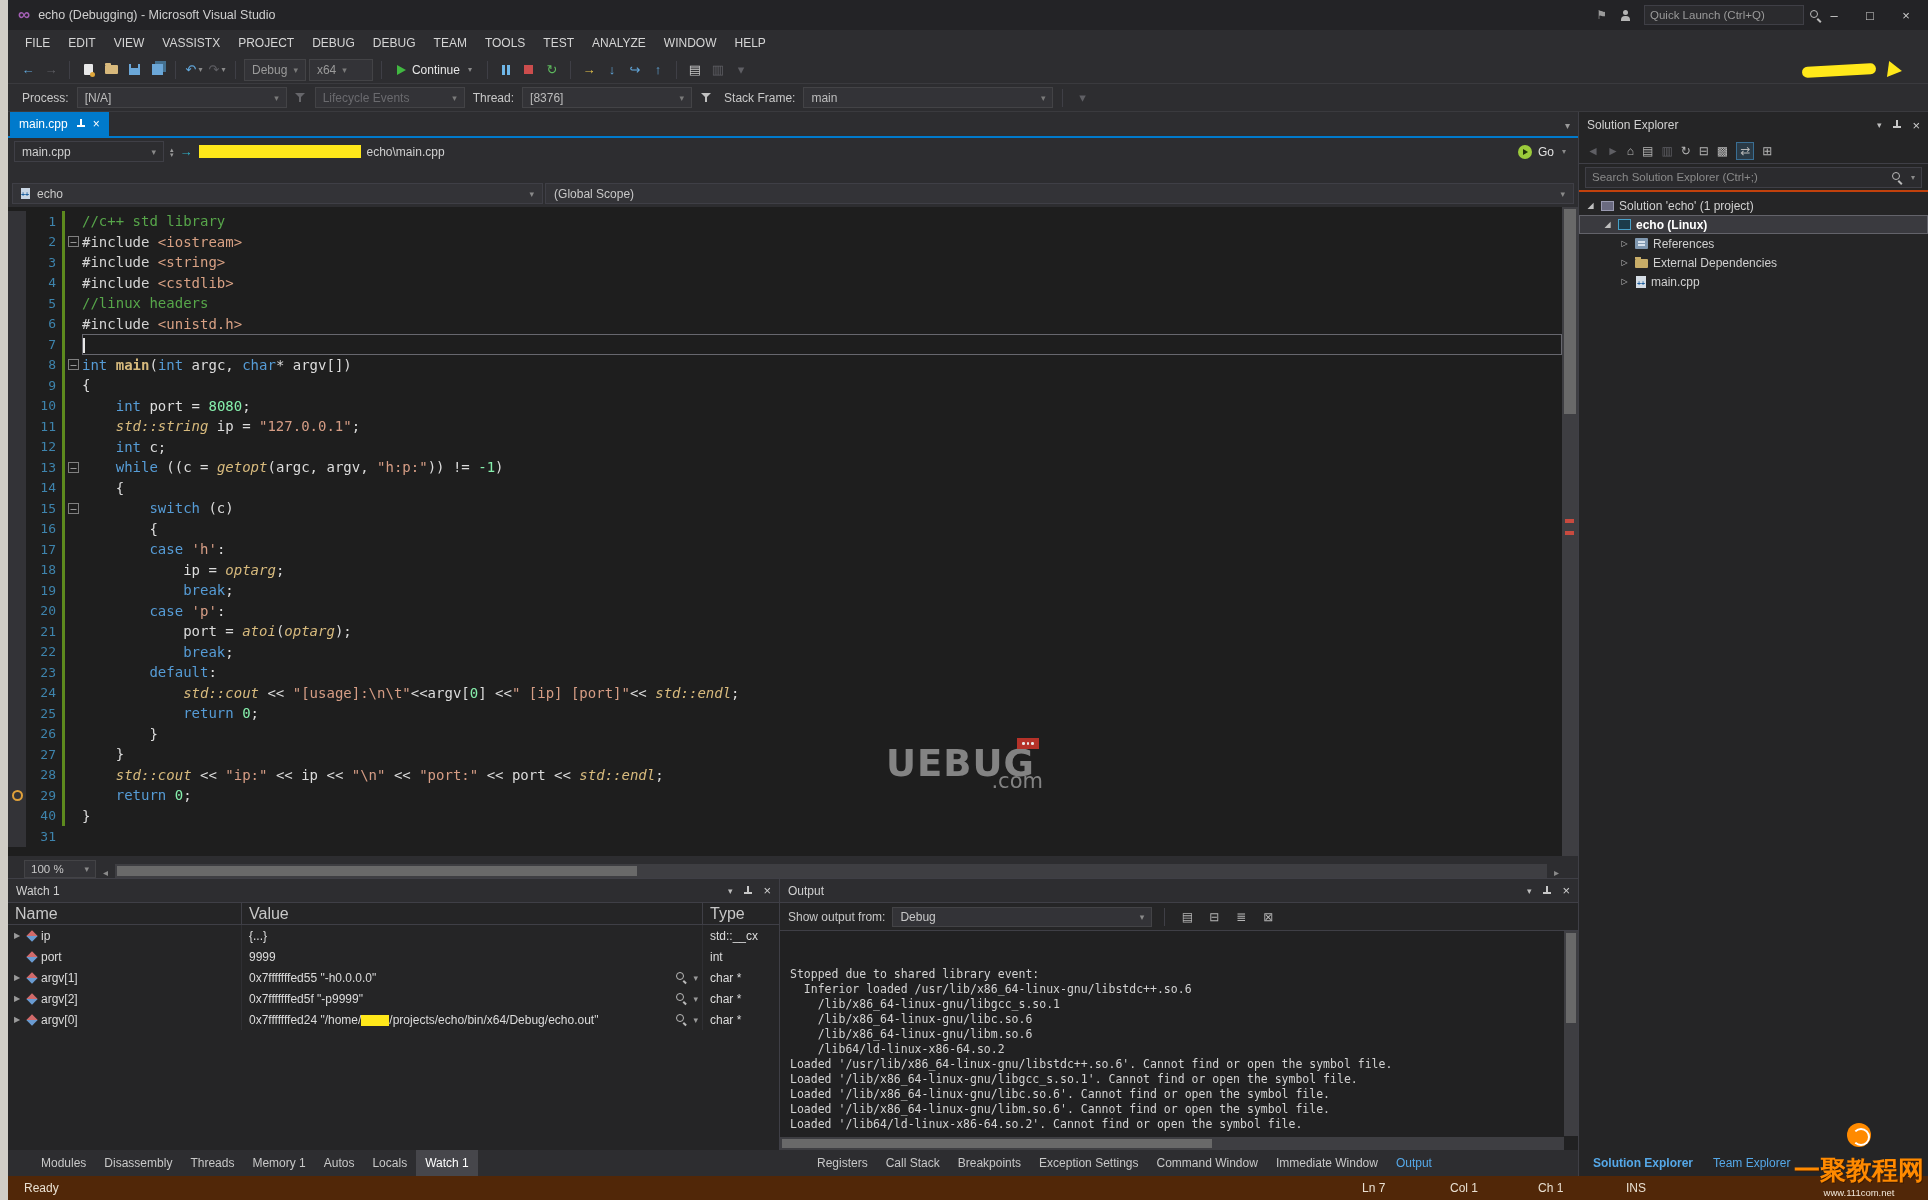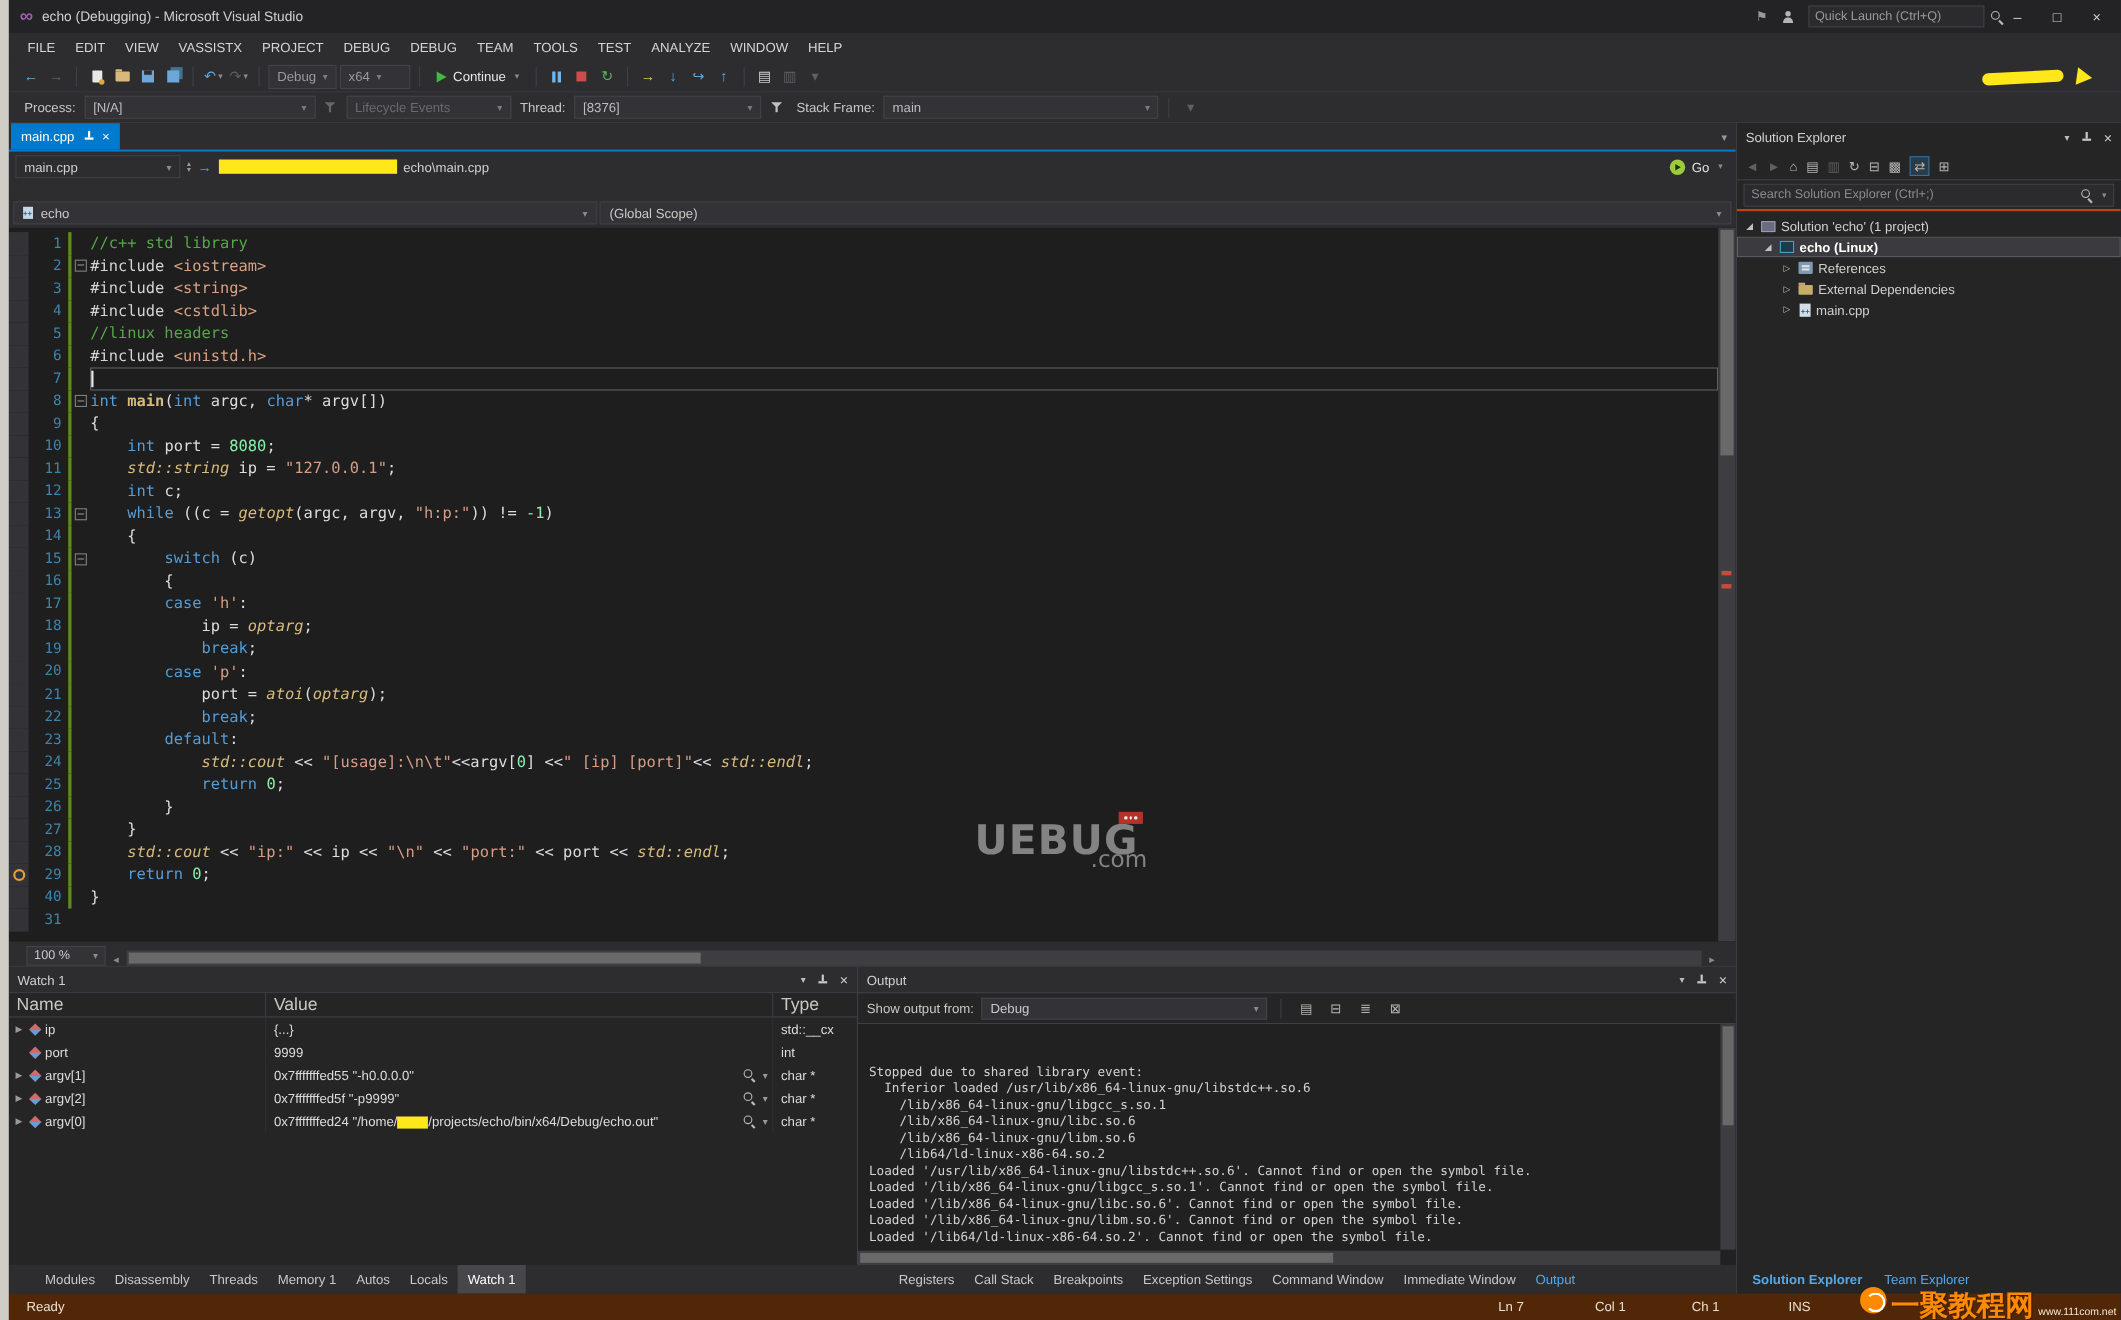--- a/index.html
+++ b/index.html
@@ -219,21 +219,21 @@
 
   
   .statusbar { height:24px; background:#512708; display:flex; align-items:center; font-size:12px; color:#e9e0d2; flex:0 0 auto; position:relative; }
   .sb-ready { padding-left:16px; }
   .sb-cluster { margin-left:auto; display:flex; }
   .sb-cell { width:88px; }
   .sb-cell.ins { width:64px; }
   .sb-spacer { width:238px; }
 
   
-  .wm-corner { position:absolute; right:4px; bottom:0; z-index:120; display:flex; align-items:flex-end; gap:4px; }
+  .wm-corner { position:absolute; right:4px; bottom:0; z-index:120; display:flex; align-items:center; gap:4px;flex-direction:column; }
   .wm-corner-icon { width:24px; height:24px; border-radius:50%; background:#ff8a00; position:relative; margin-bottom:6px; }
   .wm-corner-icon::after { content:''; position:absolute; left:5px; top:5px; width:14px; height:14px; border:2.5px solid #fff; border-radius:50%; border-left-color:transparent; }
   .wm-corner-main { font-size:26px; font-weight:bold; color:#ff8a00; text-shadow:1px 1px 0 #401c00; line-height:26px; font-family:"DejaVu Sans",sans-serif; }
   .wm-corner-sub { font-size:9.5px; color:#f0e6d8; margin-bottom:2px; }
 </style>
 </head>
 <body>
 
 <div id="root">
   <div class="left-edge"></div>

